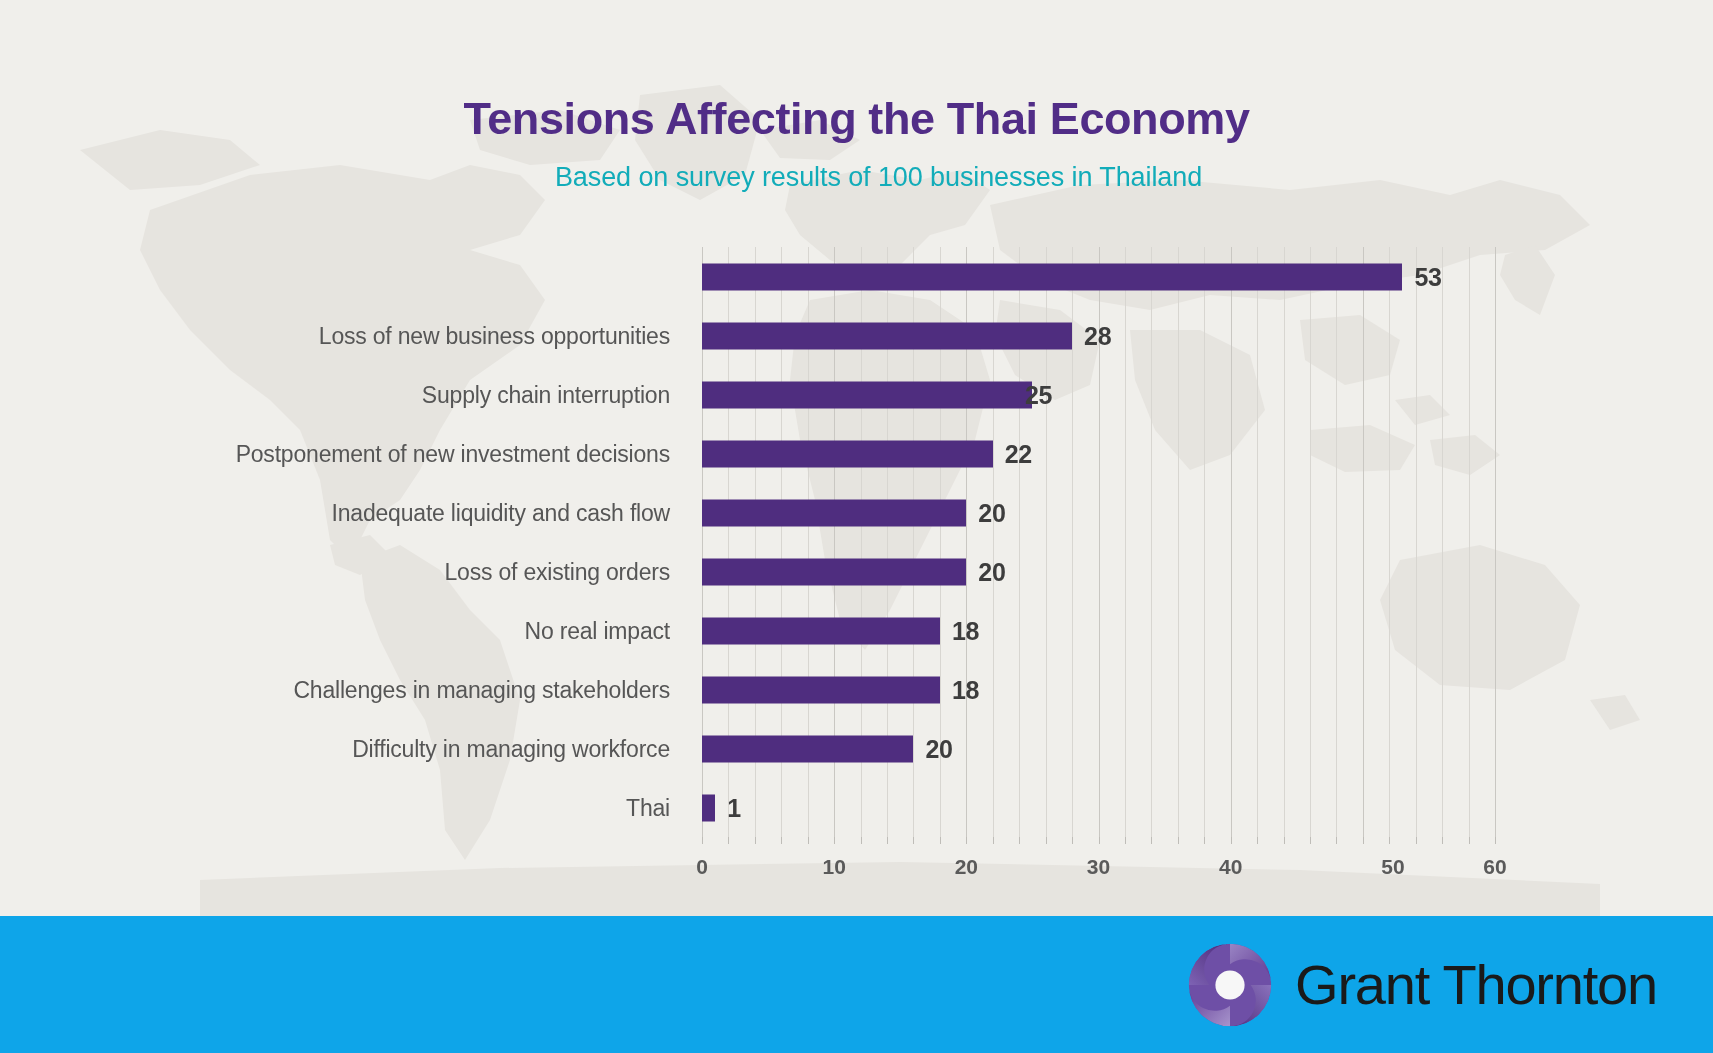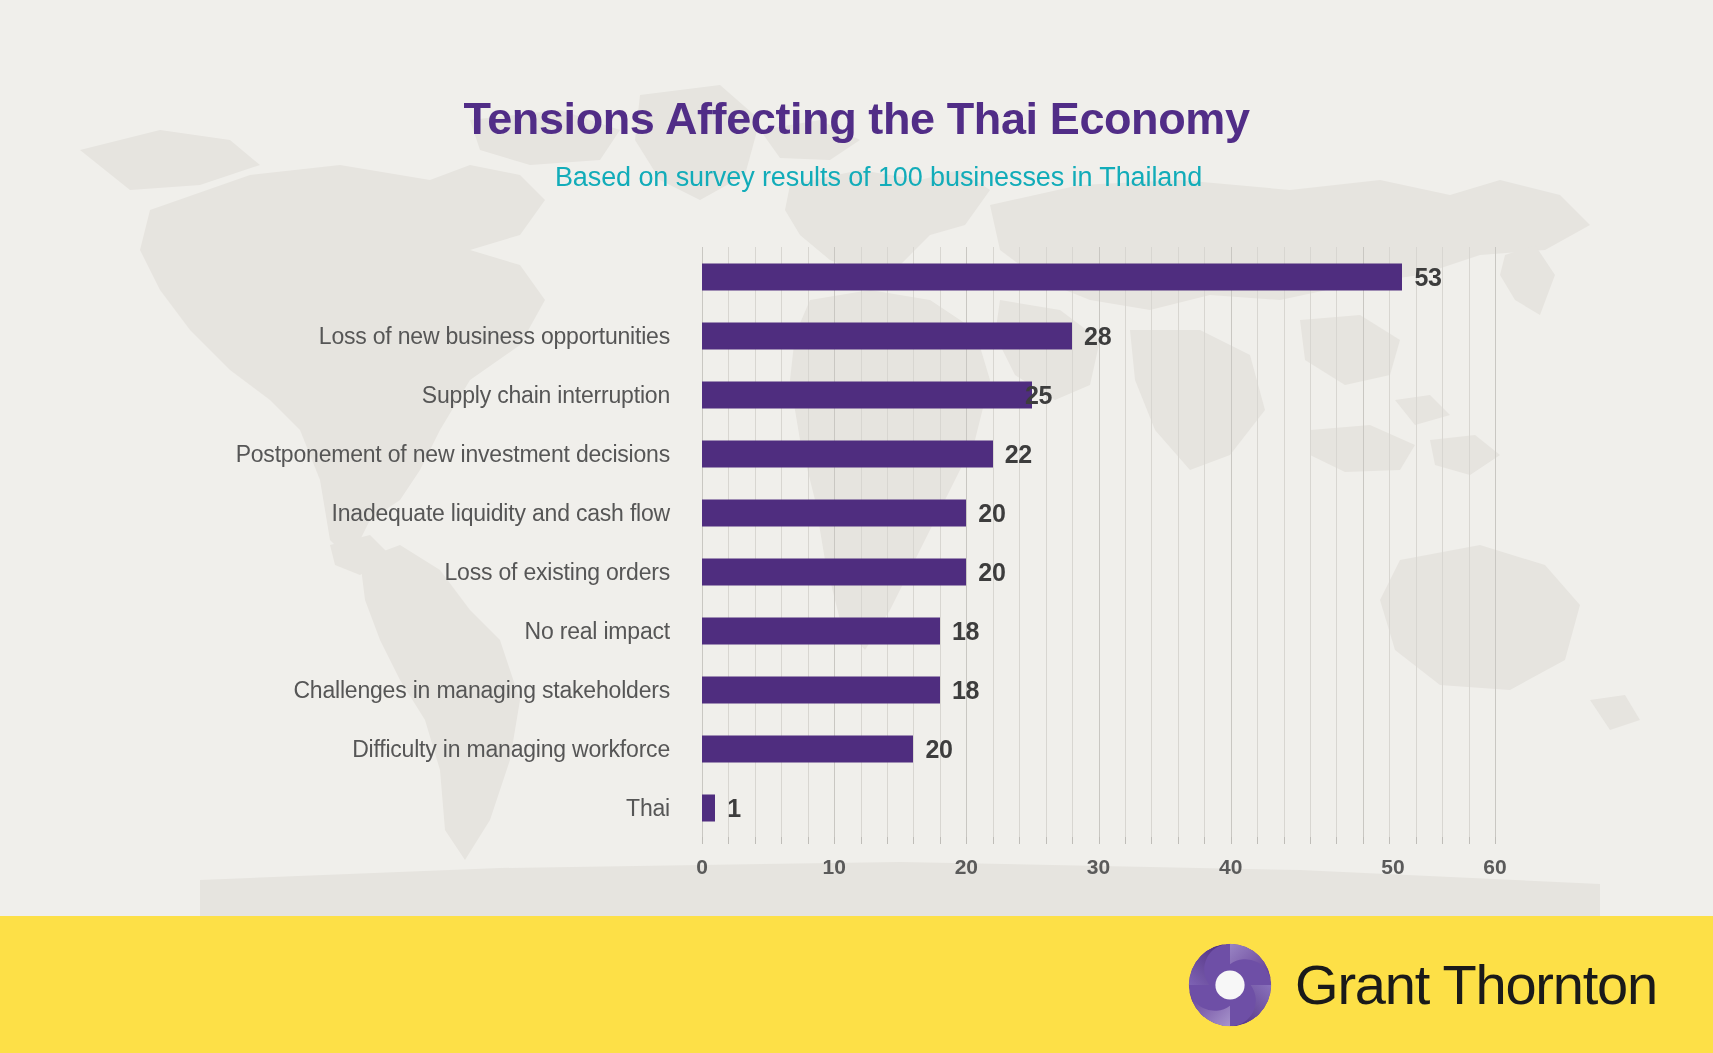--- a/index.html
+++ b/index.html
@@ -141,21 +141,21 @@
     transform:translateX(-50%);
     white-space:nowrap;
   }
 
   
   #footer {
     position:absolute;
     left:0; bottom:0;
     width:1713px;
     height:137px;
-    background:#fde047;
+    background:#0ea5e9;
   }
   #logo {
     position:absolute;
     right:56px;
     top:50%;
     transform:translateY(-50%);
     display:flex;
     align-items:center;
     gap:22px;
   }

